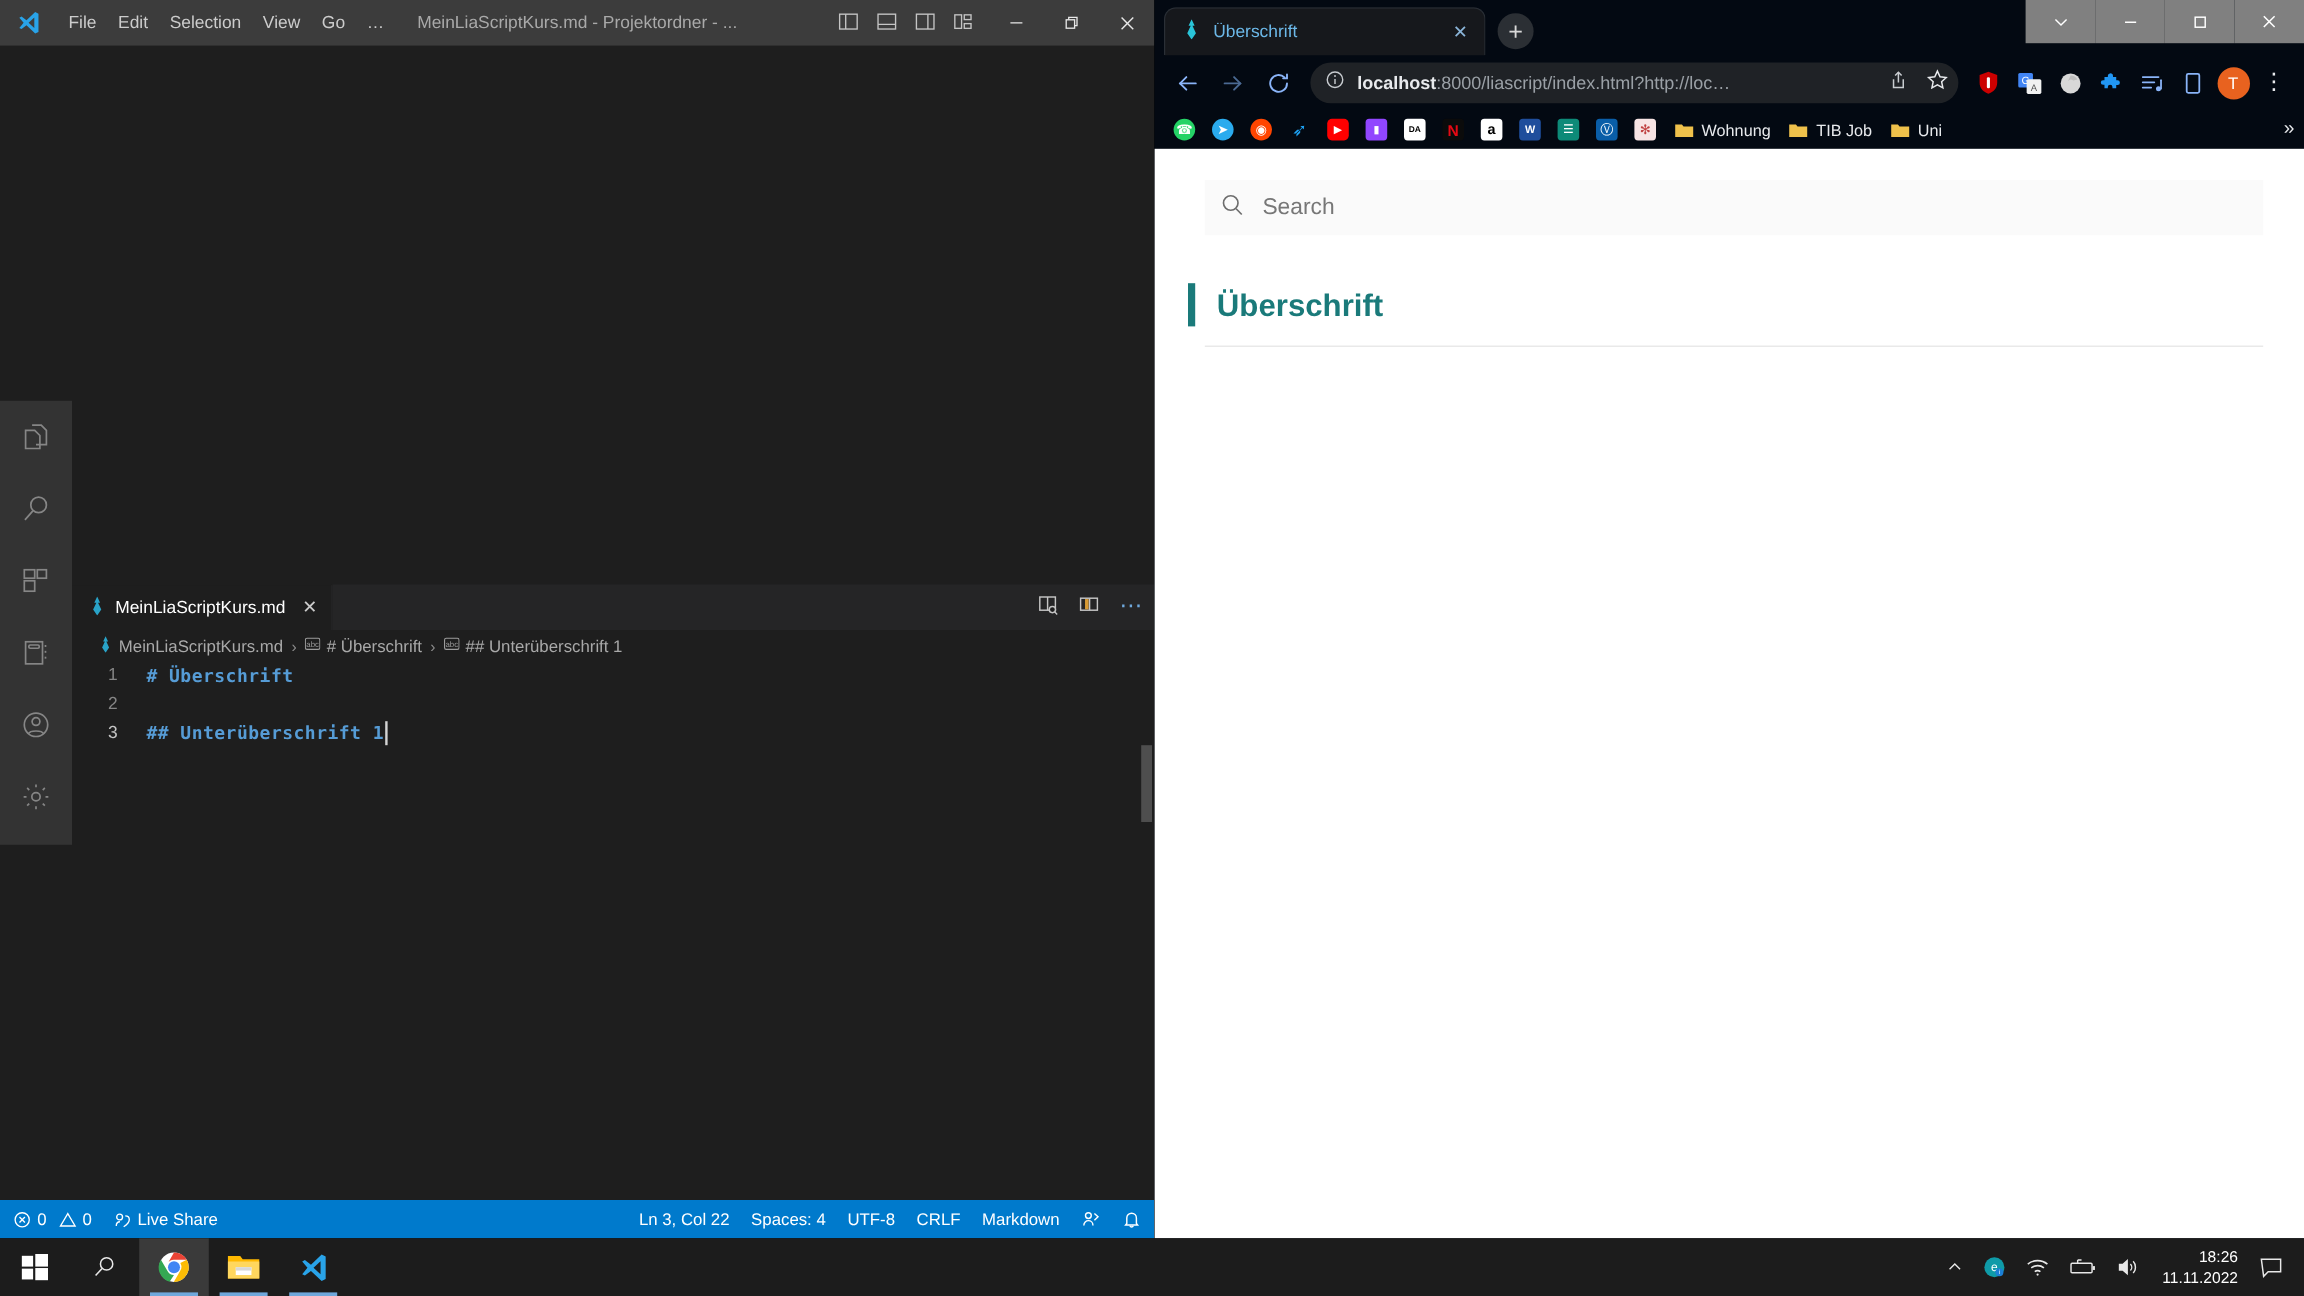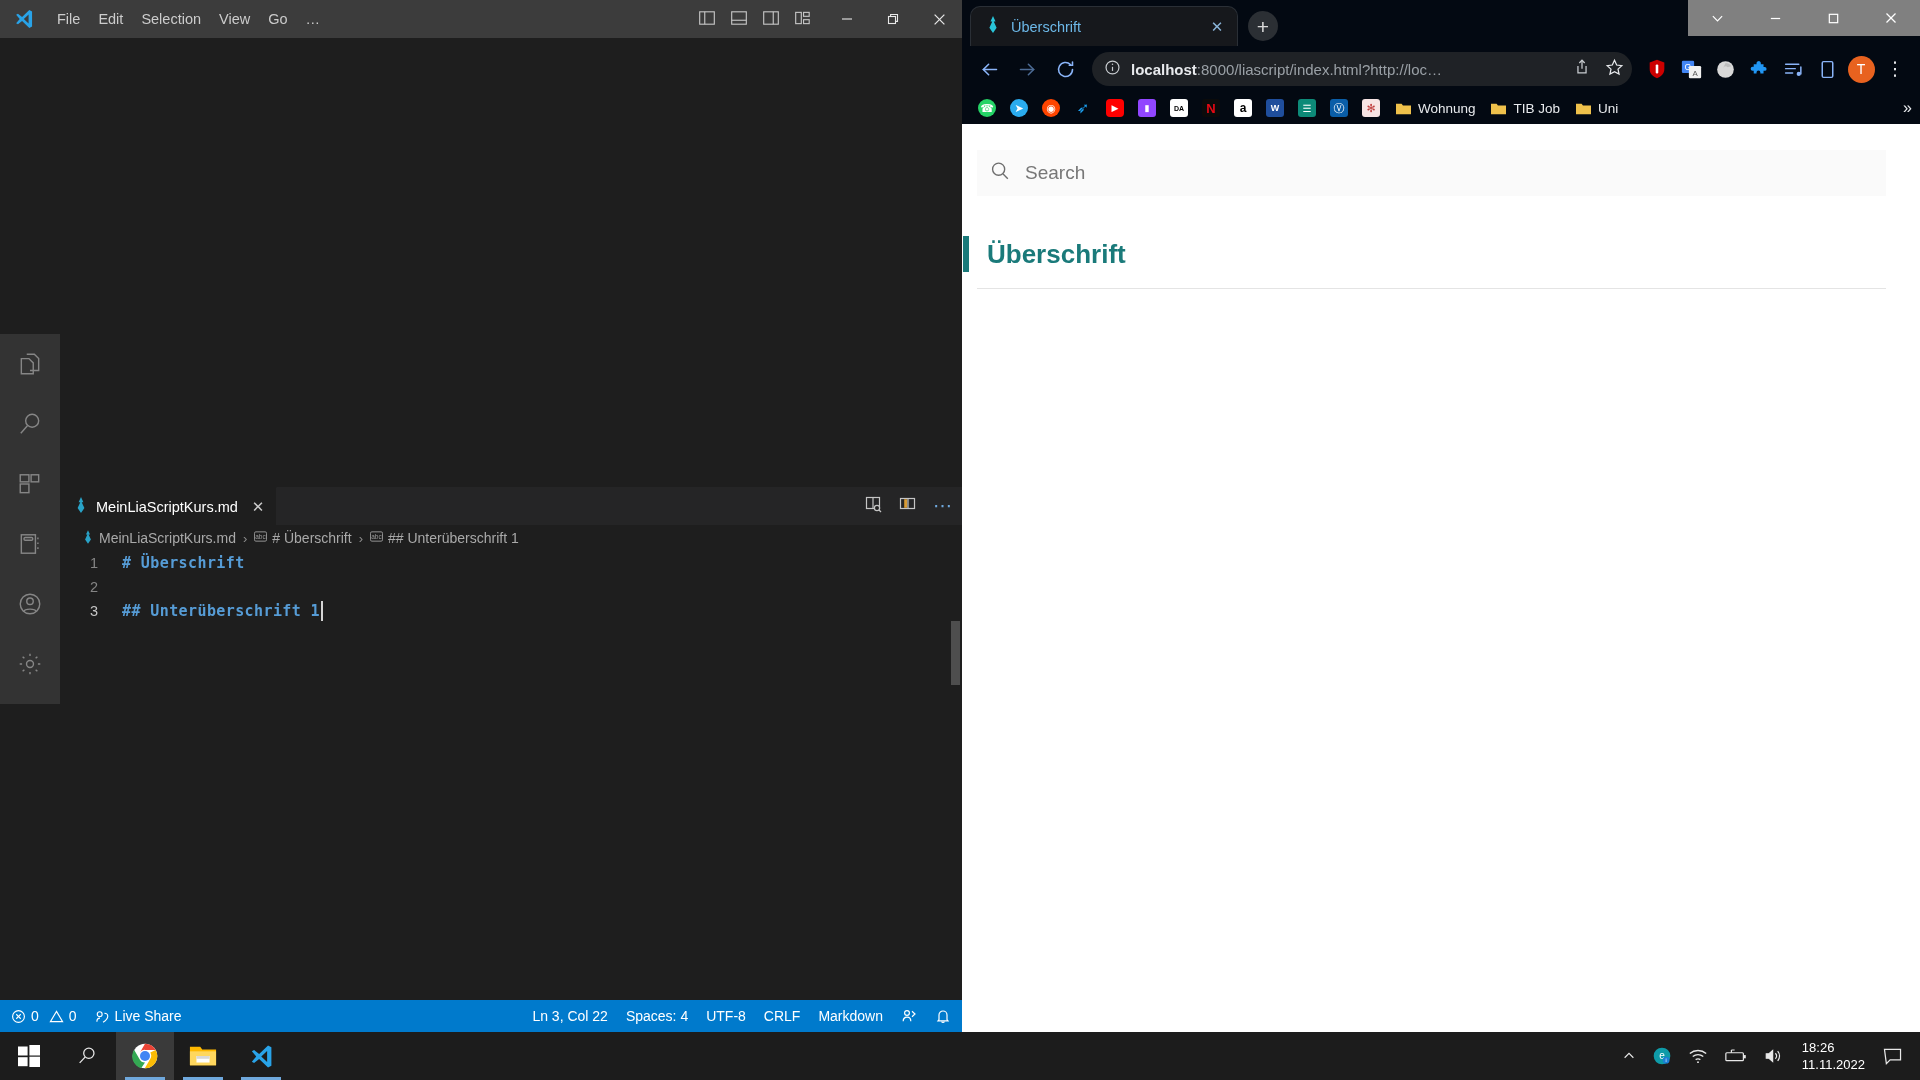--- a/index.html
+++ b/index.html
@@ -123,21 +123,21 @@
   }
 
   .ch-bookmarks { height: 32px; display:flex; align-items:center; gap: 2px; padding: 0 10px; position:relative; }
   .bm { display:flex; align-items:center; gap:6px; padding: 3px 6px; border-radius: 4px; font-size: 13.5px; color:#e8eaed; white-space:nowrap; }
   .bm-ico { width: 18px; height: 18px; border-radius: 3px; display:flex; align-items:center; justify-content:center; font-size: 11px; color:#fff; flex-shrink:0;}
   .bm-overflow { position:absolute; right: 8px; color:#e8eaed; font-size: 16px; }
 
   .ch-viewport {
     position: absolute; left: 0; right: 0; top: 124px; bottom: 0; background: #fff;
   }
-  .lia-wrap { padding: 26px 34px 0 15px; }
+  .lia-wrap { padding: 26px 34px 0 42px; }
   .lia-searchbar {
     height: 46px; background: #fafafa; display:flex; align-items:center; gap: 14px; padding: 0 12px;
     margin-bottom: 40px;
   }
   .lia-search-text { font-size: 19px; color: #777; }
   .lia-h1 {
     font-size: 26px; color: #1a7a7a; font-weight: bold; padding-left: 4px;
     border-left: 6px solid #1a7a7a; margin-left: -14px; padding-left: 18px;
     line-height: 1.4;
   }
@@ -155,21 +155,21 @@
     width: 58px; height: 48px; display:flex; align-items:center; justify-content:center;
     position: relative;
   }
   .tb-app.active { background: #3a3a3a; }
   .tb-app .underline {
     position:absolute; bottom: 0; left: 9px; right: 9px; height: 3px; background: #6fa8dc;
   }
   .tb-right { margin-left: auto; display: flex; align-items: center; gap: 0px; padding-right: 6px; }
   .tr-item { padding: 0 8px; height: 48px; display:flex; align-items:center; justify-content:center; }
   .tb-clock {
-    display:flex; flex-direction: column; align-items: flex-start; justify-content: center;
+    display:flex; flex-direction: column; align-items: flex-end; justify-content: center;
     color: #fff; font-size: 13px; line-height: 17px; padding: 0 10px; height:48px;
   }
   .tb-notify { padding: 0 12px 0 8px; height:48px; display:flex; align-items:center; }
 </style>
 </head>
 <body>
 
 <div id="screen">
 
   <div id="vscode">
@@ -181,20 +181,21 @@
           </svg>
       </div>
       <div class="vs-menu">
         <div class="vs-menu-item">File</div>
         <div class="vs-menu-item">Edit</div>
         <div class="vs-menu-item">Selection</div>
         <div class="vs-menu-item">View</div>
         <div class="vs-menu-item">Go</div>
         <div class="vs-menu-item" style="letter-spacing:2px;">…</div>
       </div>
+      <div class="vs-title-center">MeinLiaScriptKurs.md - Projektordner - ...</div>
 
       <div class="vs-layout-icons">
         <span>
           <svg width="18" height="18" viewBox="0 0 16 16">
               <rect x="1.5" y="2.5" width="13" height="11" fill="none" stroke="#c5c5c5"></rect>
               <line x1="6" y1="2.5" x2="6" y2="13.5" stroke="#c5c5c5"></line>
             </svg>
         </span>
         <span>
           <svg width="18" height="18" viewBox="0 0 16 16">

